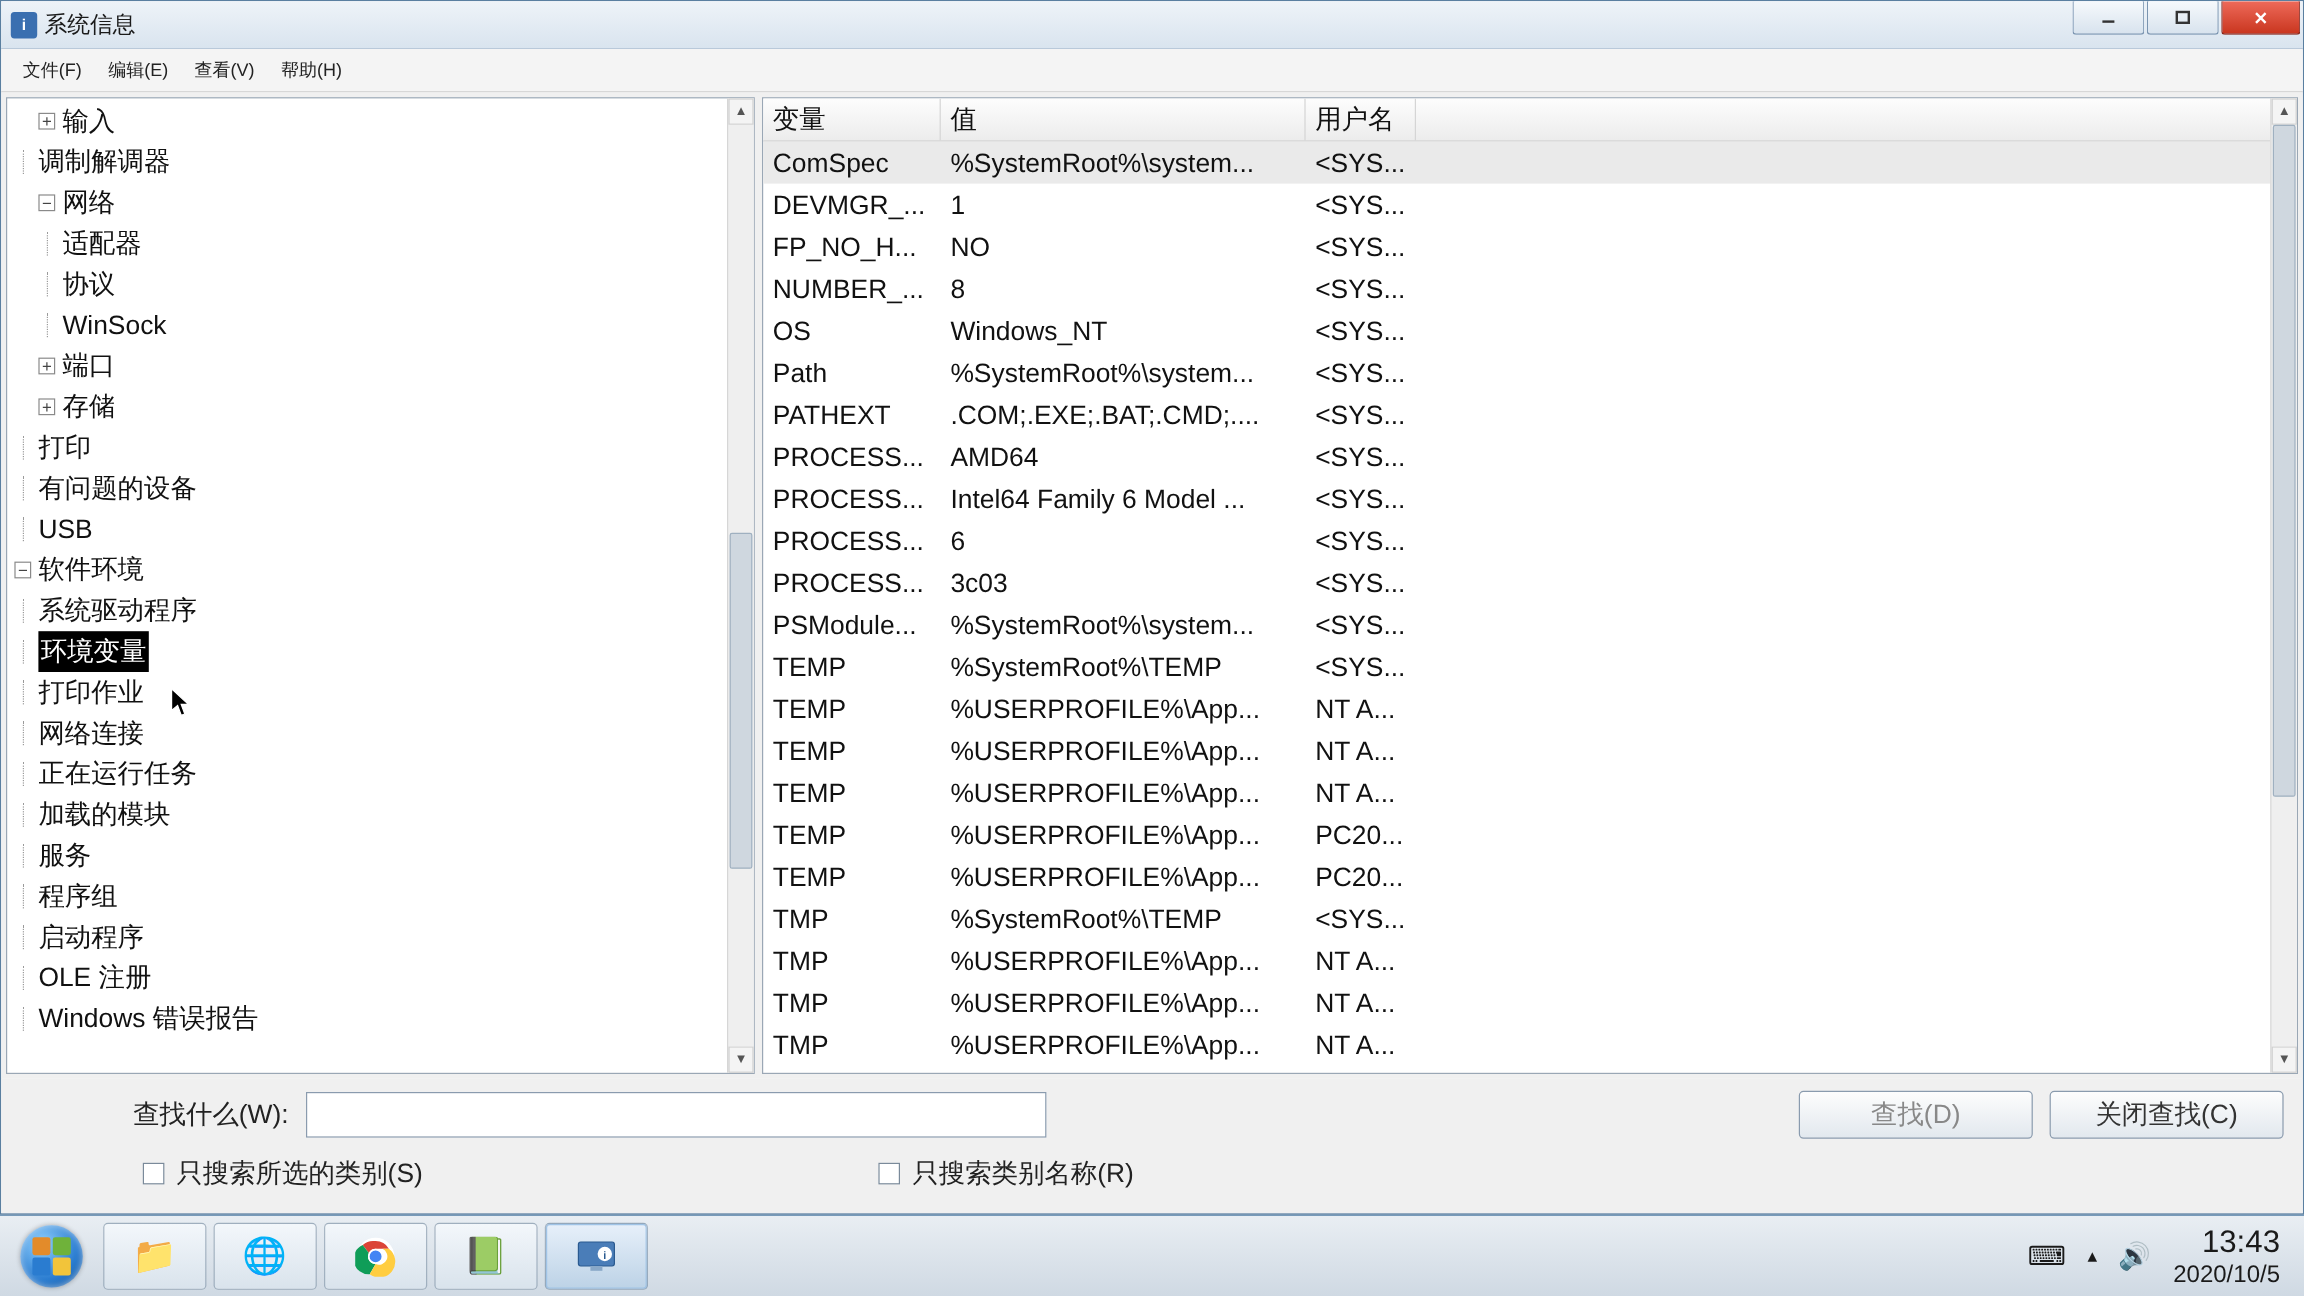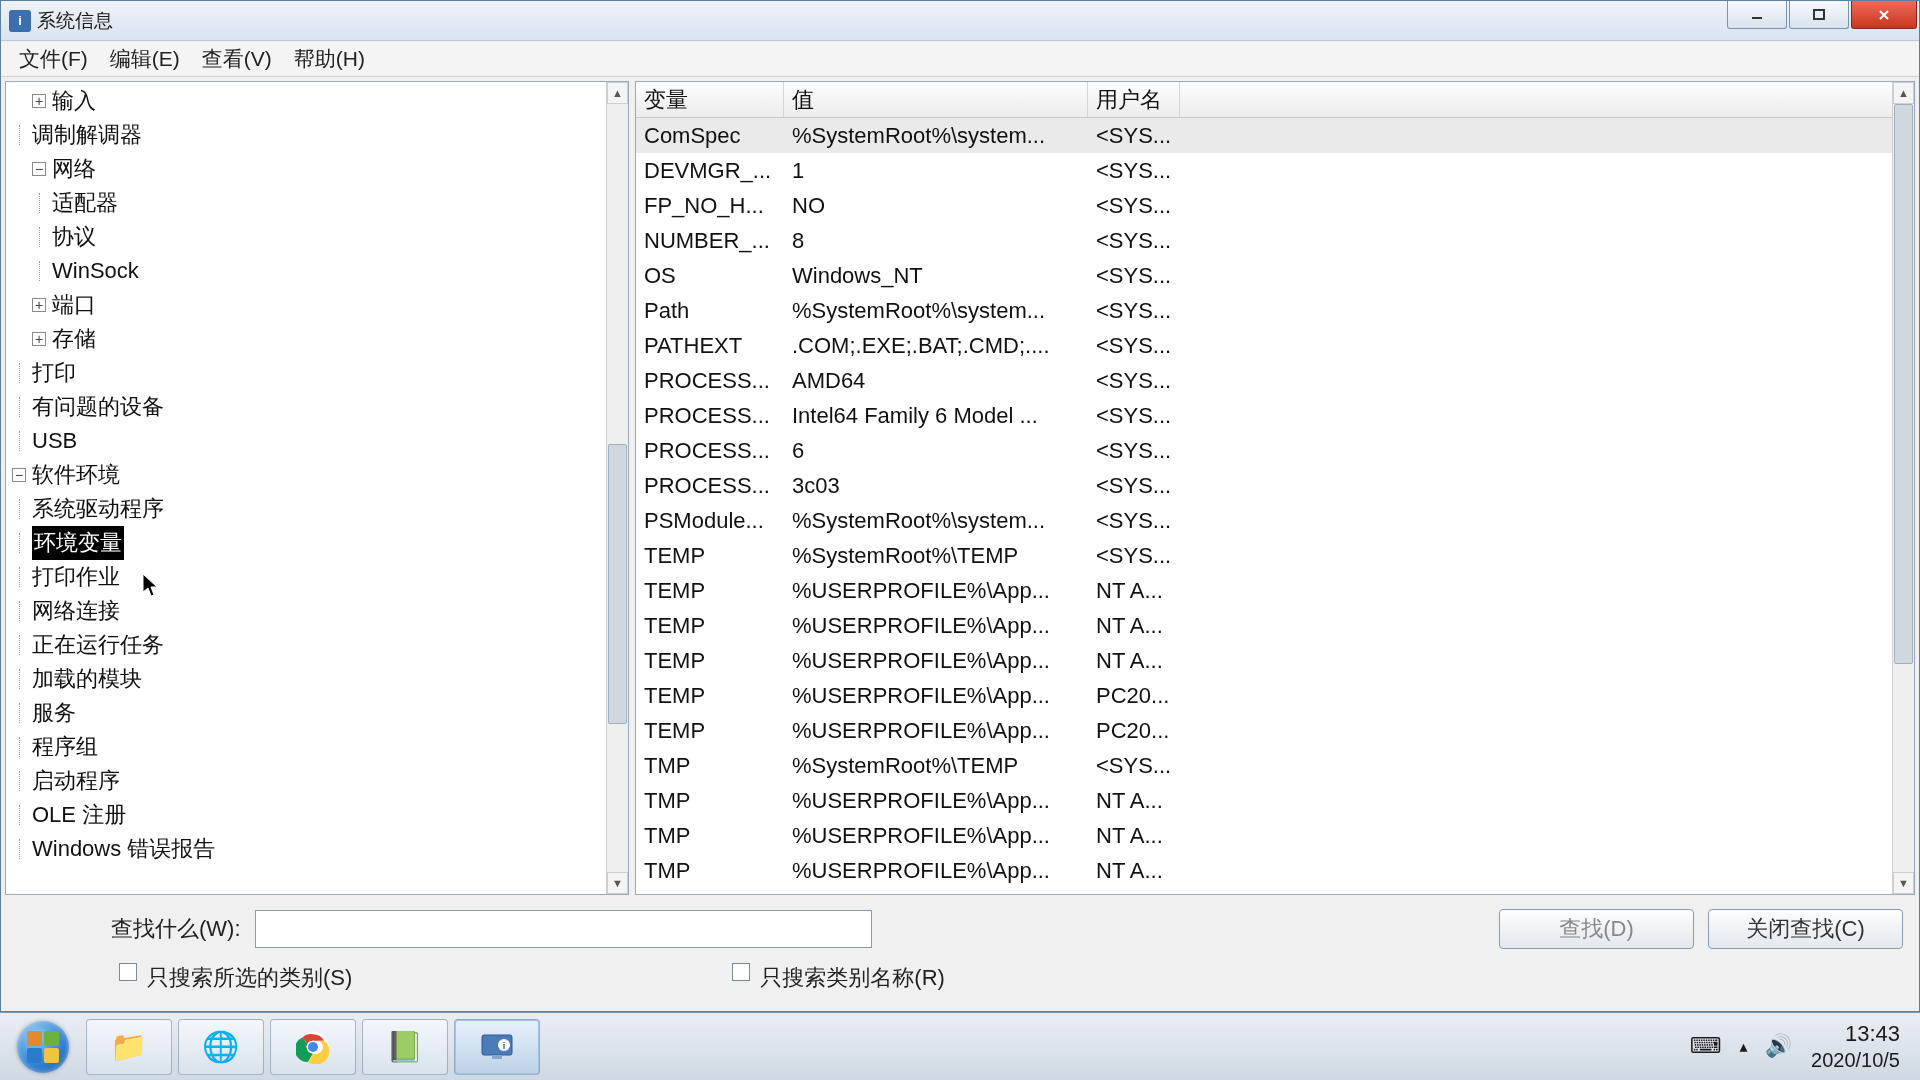--- a/index.html
+++ b/index.html
@@ -34,21 +34,21 @@
   background: linear-gradient(#f6f9fc,#d8e3ee);
   font-size:14px;color:#222;
 }
 .win-btn.close { background: linear-gradient(#ee6a5a,#c9361f); color:#fff; border-color:#8a251a; width:66px;}
 .win-btn svg { width:14px; height:14px; }
 
 .menubar {
   height: 36px; background: #f4f4f4; border-bottom: 1px solid #d0d0d0;
   display:flex; align-items:center; padding: 0 8px; gap: 2px;
 }
-.menubar .menu-item { padding: 4px 10px; font-size: 21px; color:#222; }
+.menubar .menu-item { padding: 4px 10px; font-size: 15px; color:#222; }
 
 
 .client { flex:1; display:flex; padding: 4px; gap:0; background:#f0f0f0; min-height:0;}
 .pane-wrap { position:relative; border:1px solid #9aa7b5; background:#fff; }
 .leftpane { width: 624px; display:flex; }
 .rightpane { flex:1; margin-left:6px; display:flex; }
 
 .scrolltrack-v {
   width:22px; background:#f0f0f0; border-left:1px solid #cfcfcf;
   display:flex; flex-direction:column;
@@ -87,21 +87,21 @@
 .searchbar { height: 112px; background:#f0f0f0; padding:10px 16px 6px 16px; display:flex; flex-direction:column; gap:14px;}
 .search-row1 { display:flex; align-items:center; gap:14px;}
 .search-label { font-size:22px; color:#222; padding-left:94px;}
 .search-input { flex:1; height:38px; border:1px solid #8a9bae; background:#fff; font-size:20px; padding:0 8px; max-width:1000px;}
 .search-btn {
   width:195px; height:40px; border:1px solid #8a9bae; border-radius:4px;
   background:linear-gradient(#fdfdfd,#e2e8ee); font-size:22px; color:#333;
 }
 .search-btn.disabled { color:#888; }
 .search-row2 { display:flex; gap:380px; padding-left:102px;}
-.chk { display:flex; align-items:flex-start; gap:10px; font-size:22px; color:#222;}
+.chk { display:flex; align-items:center; gap:10px; font-size:22px; color:#222;}
 .chk-box { width:18px;height:18px;border:1px solid #7a8a9a;background:#fff;}
 
 
 .taskbar {
   position:absolute; left:0; bottom:0; width:1920px; height:68px;
   background: linear-gradient(#e9eef3,#cfd9e3);
   border-top:1px solid #7f97af;
   display:flex; align-items:center; padding:0 6px;
 }
 .start-btn {
@@ -119,21 +119,21 @@
   width:86px; height:56px; margin-left:6px; border:1px solid rgba(120,140,160,.6);
   border-radius:4px; background:linear-gradient(#f3f7fb,#d9e3ec);
   display:flex;align-items:center;justify-content:center; font-size:30px;
 }
 .task-item.active { background:linear-gradient(#e7f0fa,#bcd2e6); box-shadow: inset 0 0 0 1px #9fc3e6;}
 .tray { margin-left:auto; display:flex; align-items:center; gap:18px; color:#1a1a1a;}
 .tray .kbd-icon{ font-size:22px;}
 .tray .caret{ font-size:16px;}
 .tray .vol{ font-size:22px;}
 .clock { text-align:right; padding-right:14px; line-height:1.2;}
-.clock .t{ font-size:22px;} .clock .d{ font-size:20px;}
+.clock .t{ font-size:26px;} .clock .d{ font-size:20px;}
 
 
 .cursor {
   position:absolute; width:18px; height:26px; pointer-events:none;
 }
 .cursor svg{ filter: drop-shadow(0 0 1px #fff);}
 </style>
 </head>
 <body>
 

